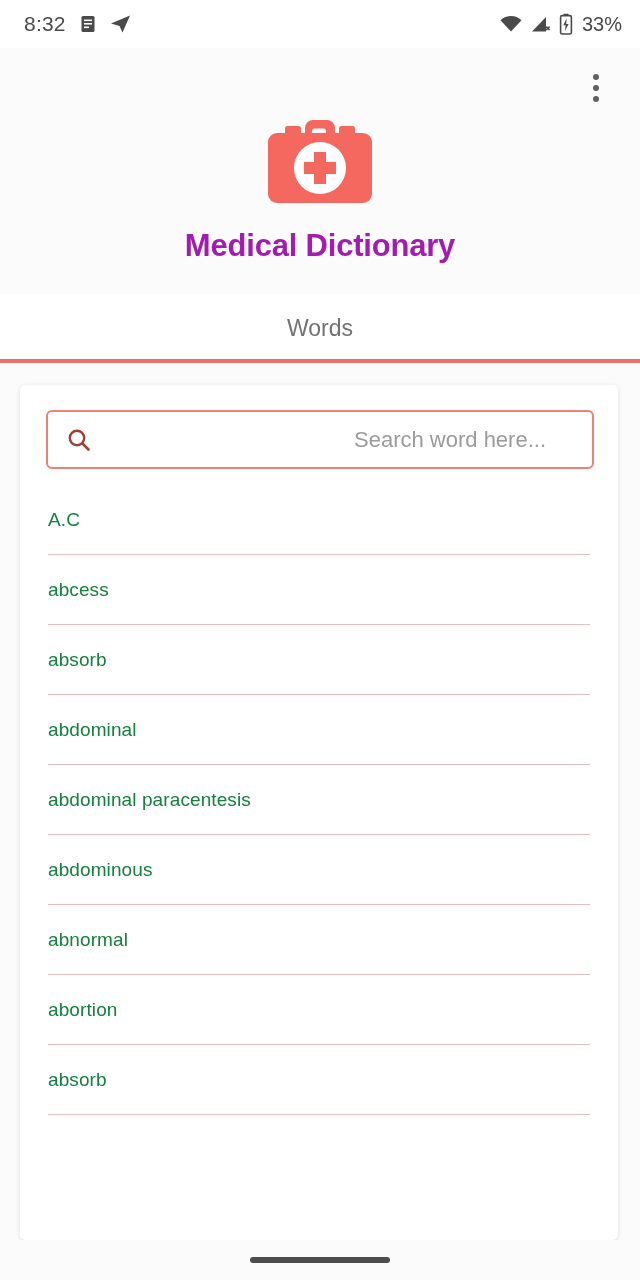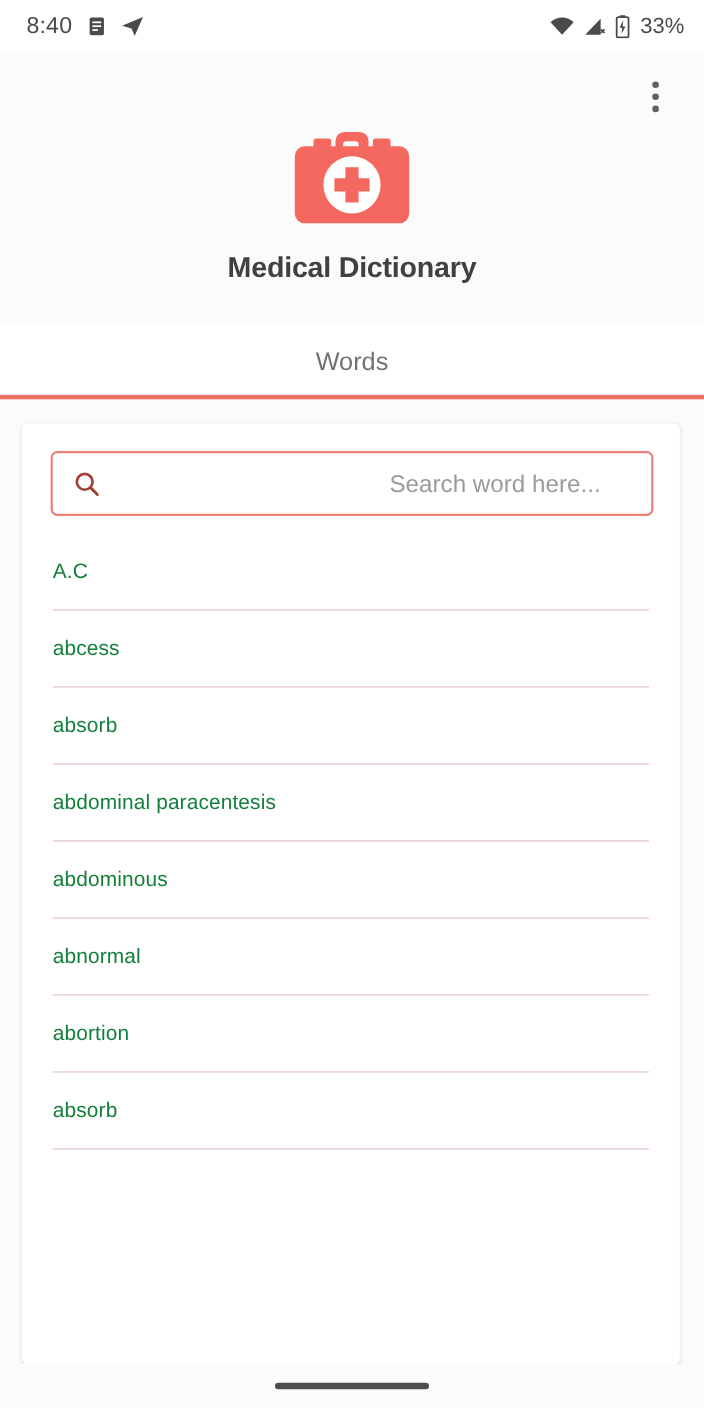--- a/index.html
+++ b/index.html
@@ -83,23 +83,23 @@
     text-align: center;
   }
   .logo-wrap {
     width: 130px;
     height: 110px;
     margin: 0 auto;
     display: block;
   }
   .app-title {
     margin-top: 18px;
-    font-size: 26px;
+    font-size: 31px;
     font-weight: bold;
-    color: #404040;
+    color: #a21caf;
     letter-spacing: -0.2px;
     font-family: "Liberation Sans", sans-serif;
   }
 
   
   .tabs {
     position: absolute;
     top: 294px;
     left: 0;
     width: 640px;
@@ -229,21 +229,21 @@
     height: 6px;
     border-radius: 3px;
     background: #4d4d4d;
   }
 </style>
 </head>
 <body>
 
 <div class="status-bar">
   <div class="status-left">
-    <span class="status-time">8:40</span>
+    <span class="status-time">8:32</span>
     <span>
       <svg class="sicon" width="20" height="20" viewBox="0 0 20 20">
         <rect x="3.5" y="2" width="13" height="16" rx="1.5" fill="#4a4a4a"></rect>
         <rect x="6" y="5.5" width="8" height="1.6" fill="#ffffff"></rect>
         <rect x="6" y="9" width="8" height="1.6" fill="#ffffff"></rect>
         <rect x="6" y="12.5" width="5" height="1.6" fill="#ffffff"></rect>
       </svg>
     </span>
     <span>
       <svg class="sicon" width="22" height="20" viewBox="0 0 22 20">
@@ -322,20 +322,23 @@
     <div class="word-item">
       <span class="word-label">A.C</span>
     </div>
     <div class="word-item">
       <span class="word-label">abcess</span>
     </div>
     <div class="word-item">
       <span class="word-label">absorb</span>
     </div>
     <div class="word-item">
+      <span class="word-label">abdominal</span>
+    </div>
+    <div class="word-item">
       <span class="word-label">abdominal paracentesis</span>
     </div>
     <div class="word-item">
       <span class="word-label">abdominous</span>
     </div>
     <div class="word-item">
       <span class="word-label">abnormal</span>
     </div>
     <div class="word-item">
       <span class="word-label">abortion</span>

